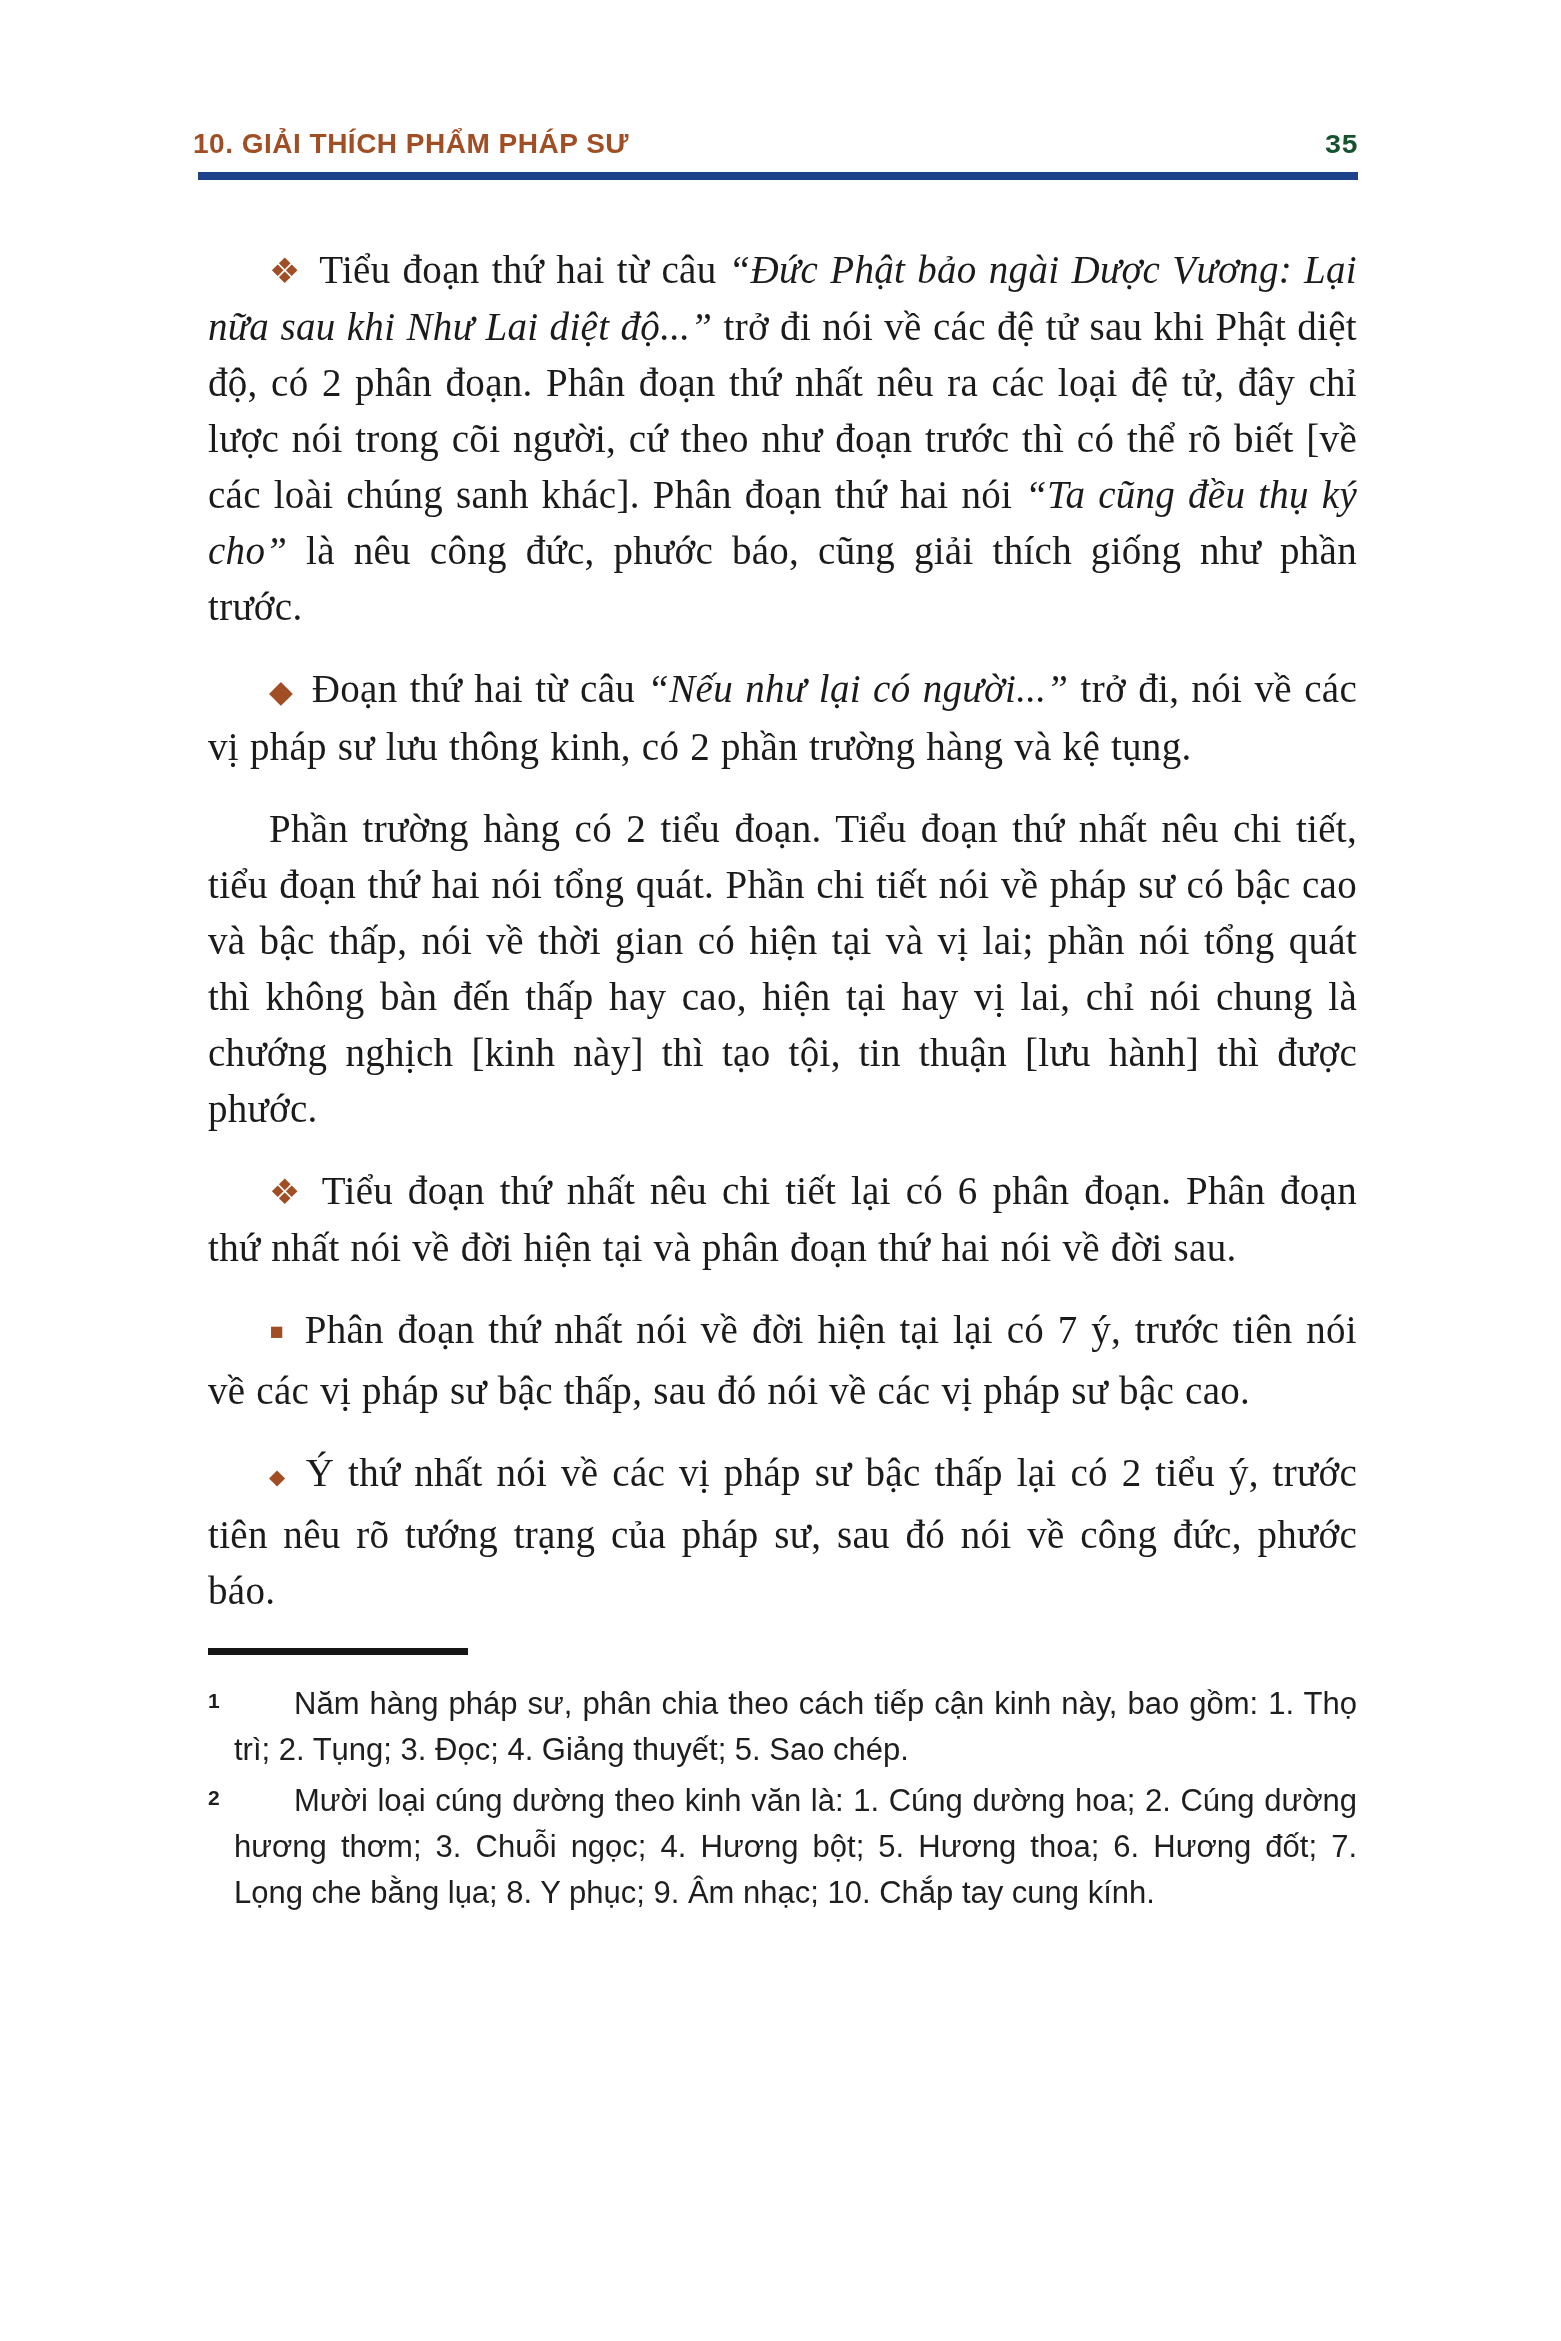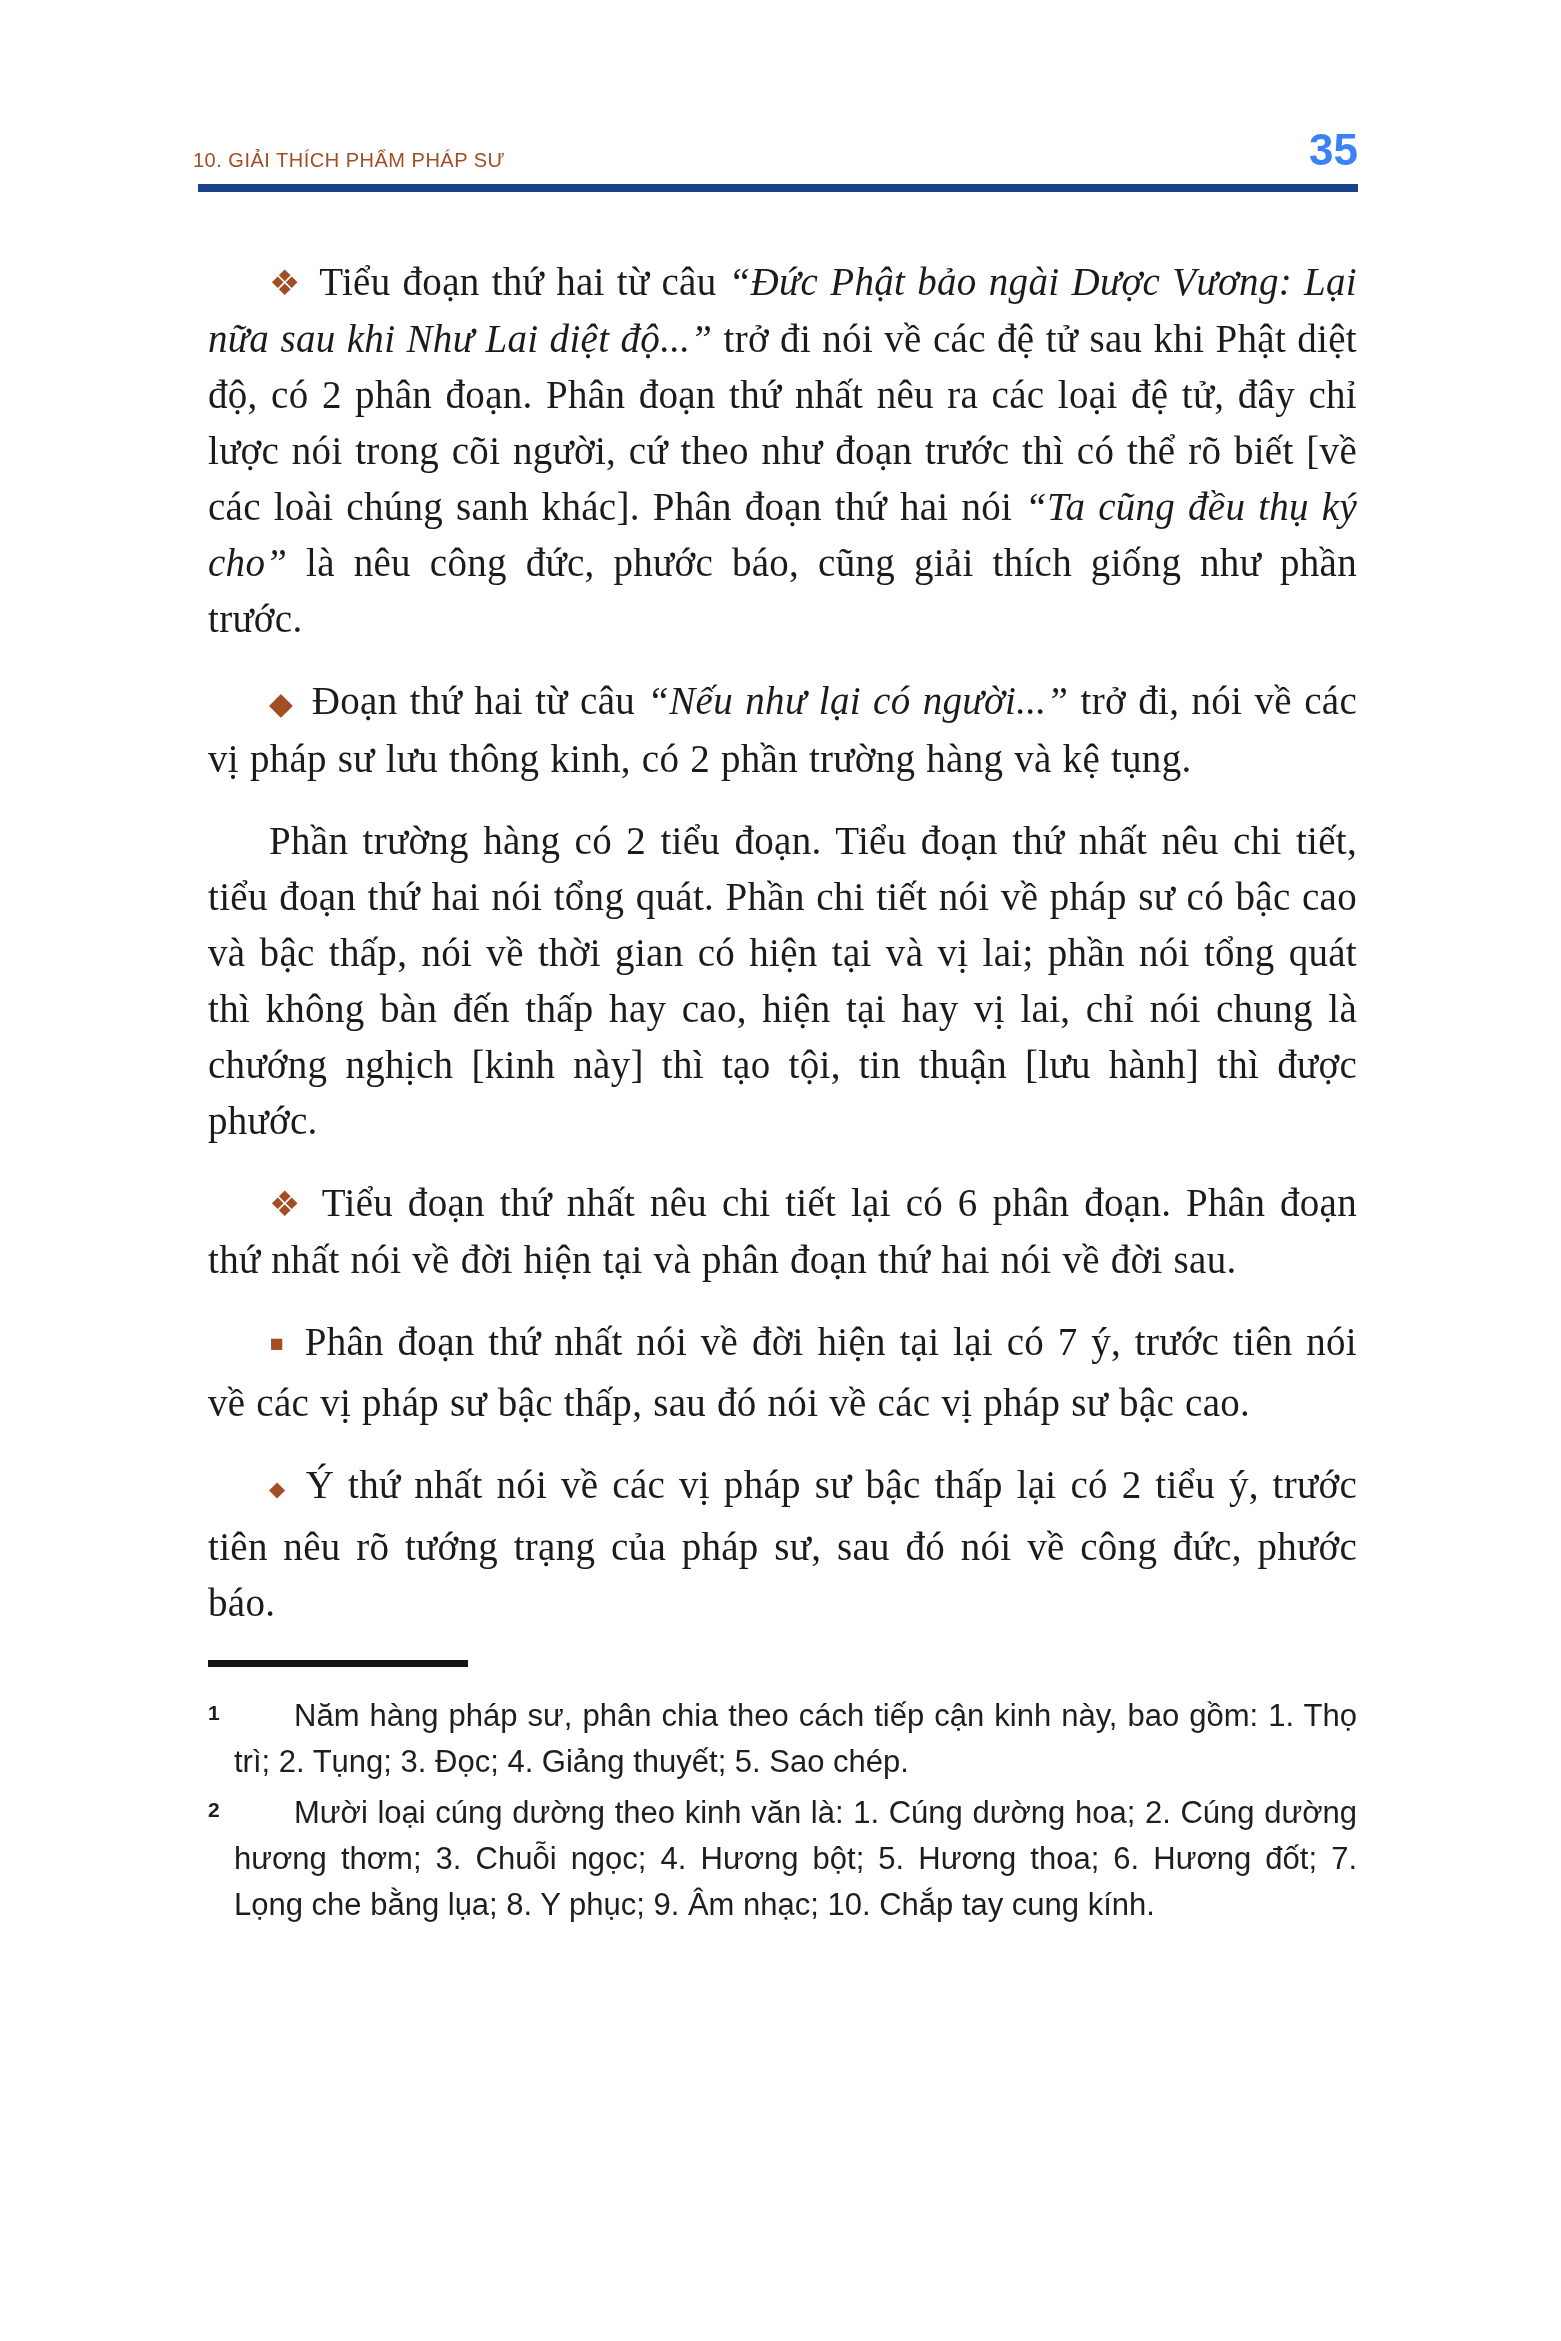--- a/index.html
+++ b/index.html
@@ -13,27 +13,27 @@
     font-family:"Liberation Serif","DejaVu Serif",serif;
     color:#1b1b1b;
   }
   
   .hdr{
     margin-left:193px;width:1165px;
     display:flex;justify-content:space-between;align-items:flex-end;
   }
   .chapter{
     font-family:"Liberation Sans","DejaVu Sans",sans-serif;
-    font-weight:normal;font-size:20px;letter-spacing:0.5px;
+    font-weight:bold;font-size:28px;letter-spacing:0.5px;
     color:var(--accent);
     white-space:nowrap;
   }
   .pagenum{
-    font-family:Liberation Sans, sans-serif;
-    font-weight:bold;font-size:44px;color:#3b82f6;line-height:1;
+    font-family:Liberation Mono, monospace;
+    font-weight:bold;font-size:28px;color:#14532d;line-height:1;
   }
   .rule{
     margin:12px 0 0 198px;width:1160px;height:7.8px;
     background:var(--rule);
   }
   
   .bodytext{
     margin:62px 0 12px 208px;width:1149px;
   }
   .para{

